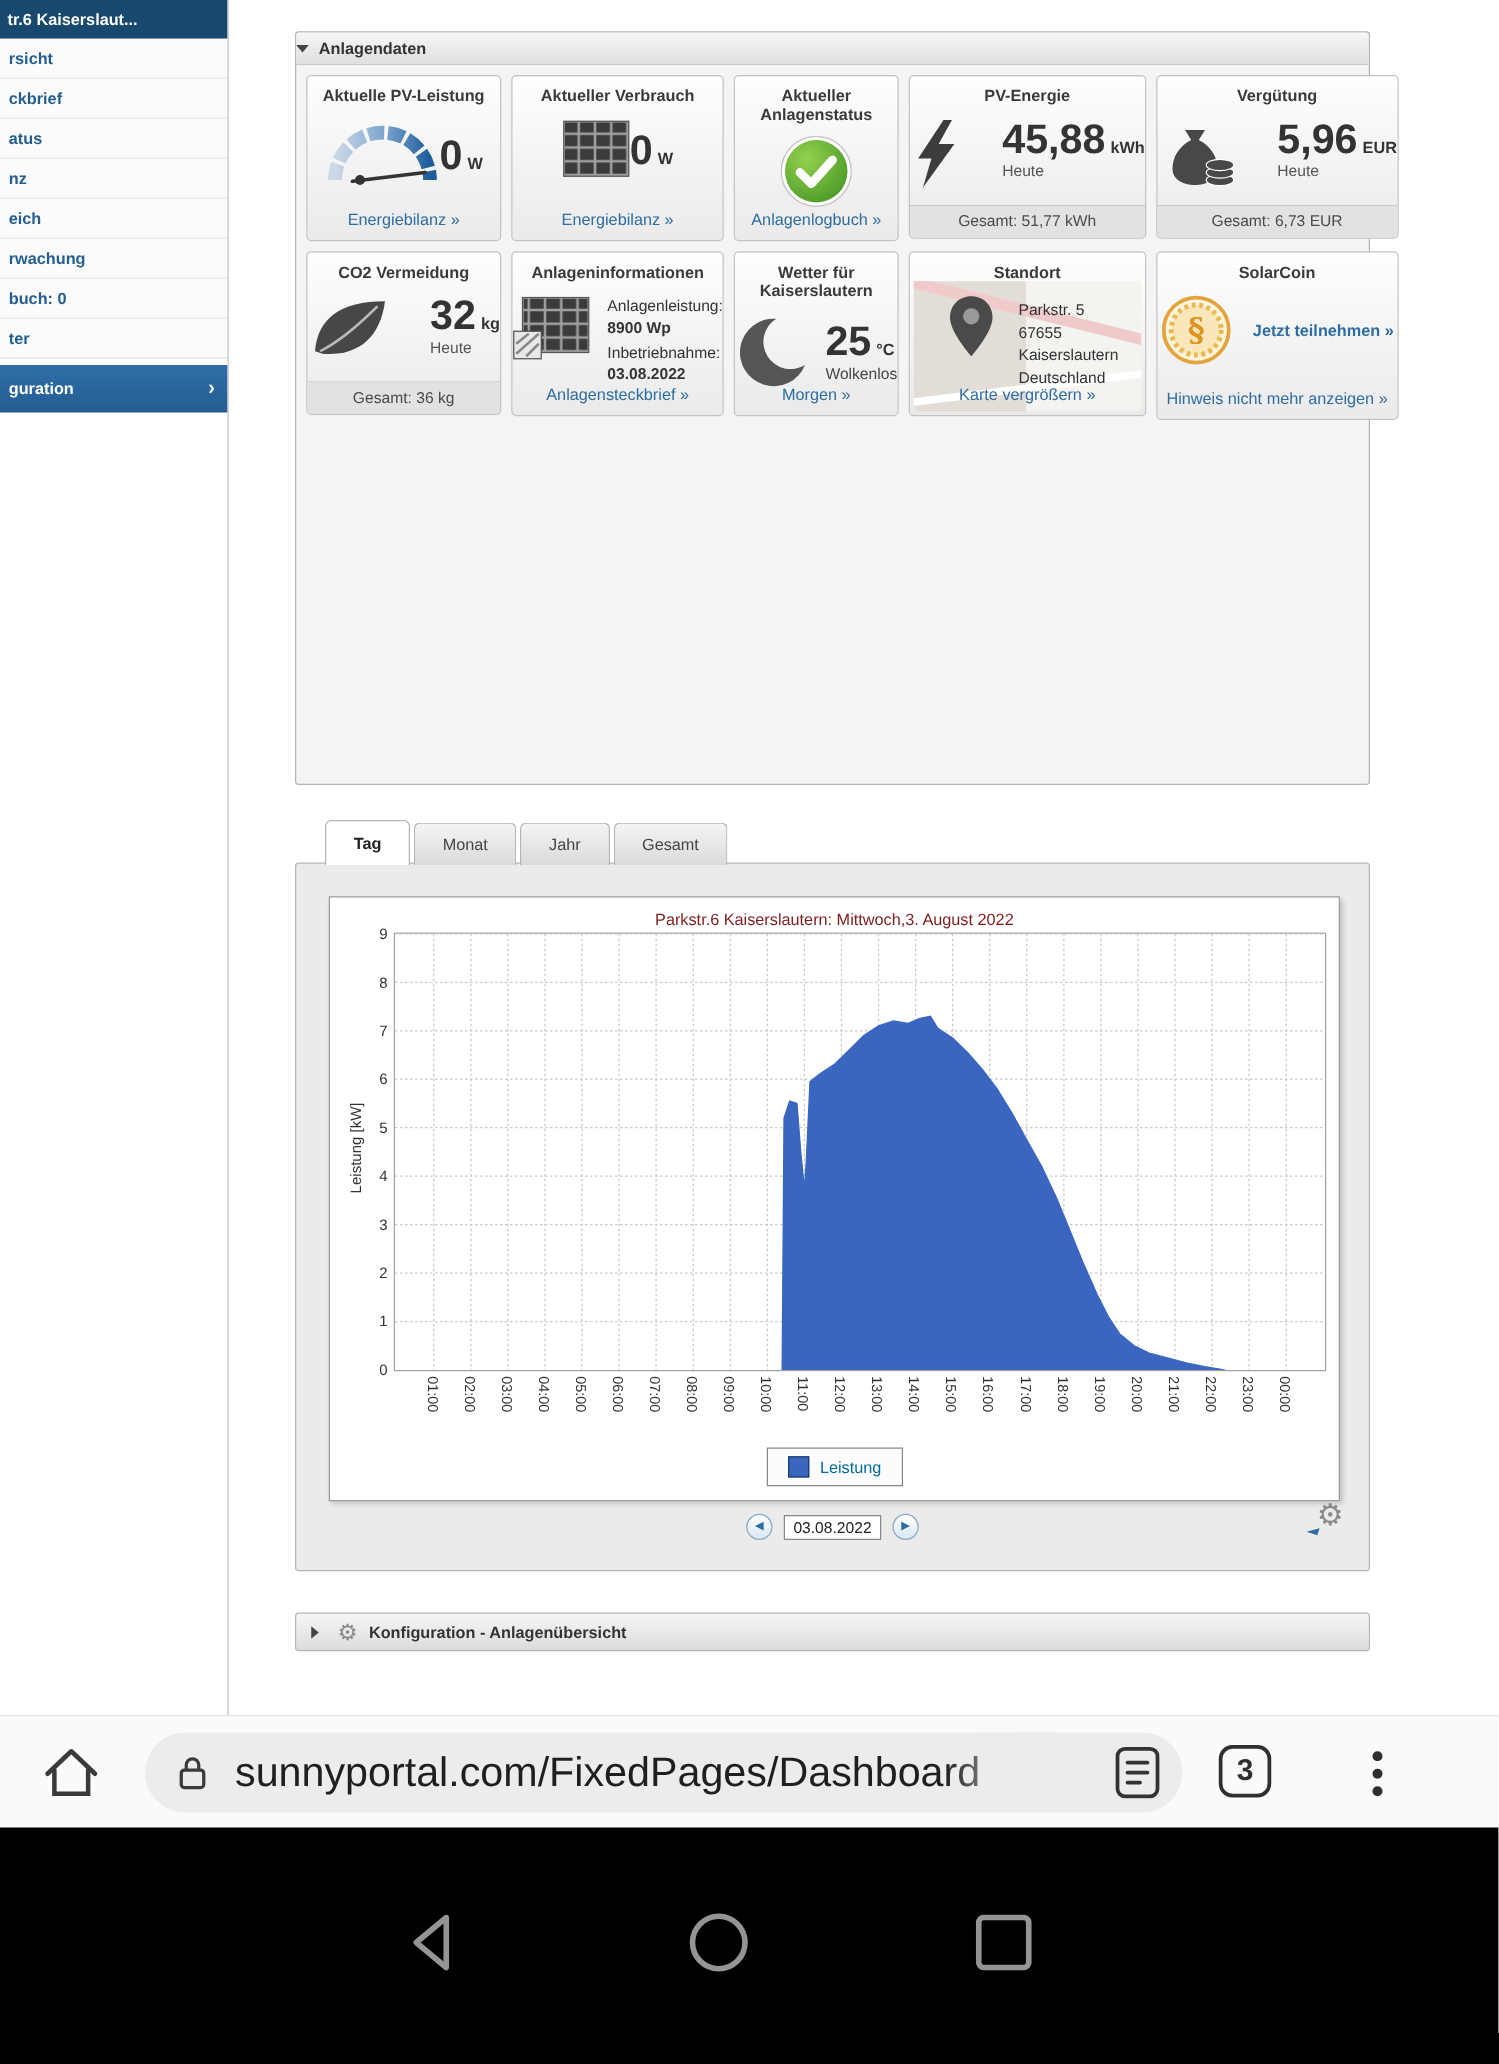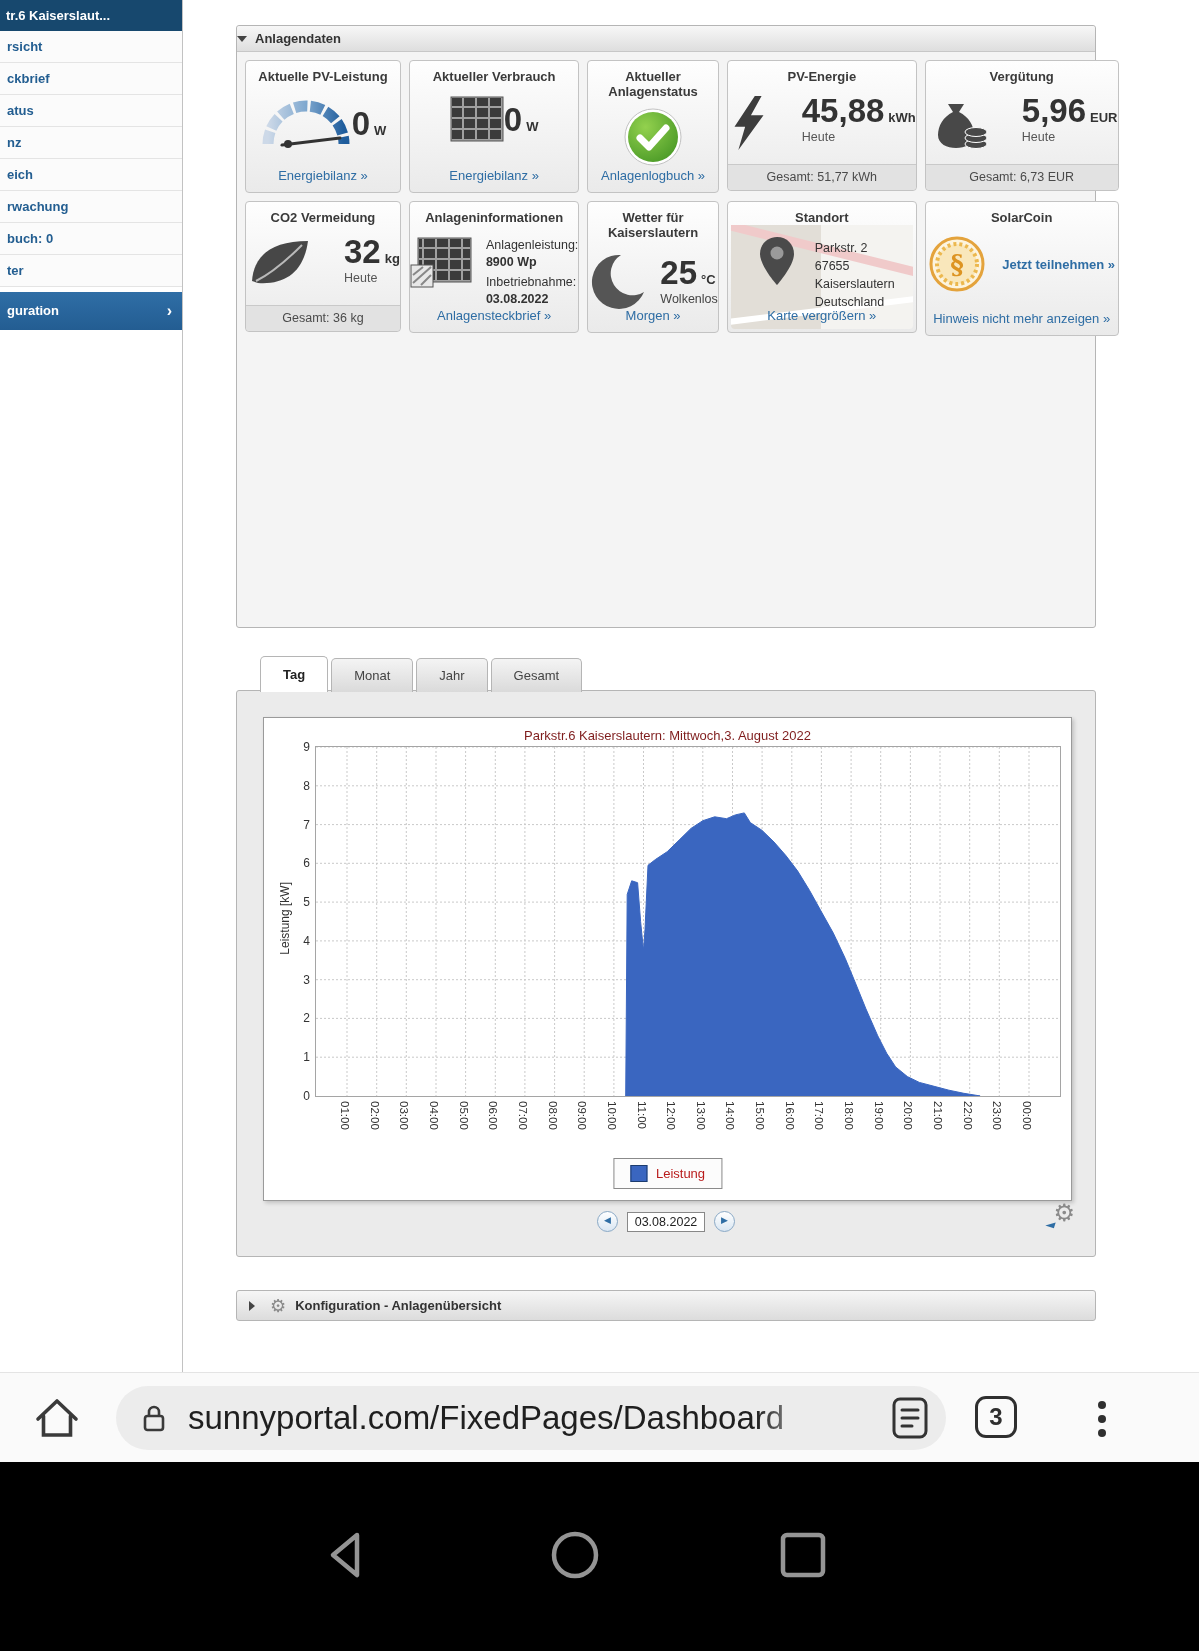--- a/index.html
+++ b/index.html
@@ -78,21 +78,21 @@
   .plot{position:absolute;left:51px;top:28px;width:744px;height:349px;border:1px solid #a5a5a5;background:#fff;}
   .ylabel{position:absolute;left:14px;top:164px;writing-mode:vertical-rl;transform:rotate(180deg);
           font-size:12px;color:#333;}
   .y-ticks{position:absolute;left:18px;top:29px;width:28px;height:349px;}
   .y-tick{position:absolute;right:0;width:28px;text-align:right;font-size:12px;color:#333;}
   .x-ticks{position:absolute;left:52px;top:381px;width:744px;height:58px;}
   .x-tick{position:absolute;top:2px;writing-mode:vertical-rl;font-size:11.5px;color:#333;}
   .legend{position:absolute;left:50%;transform:translateX(-50%);top:440px;border:1px solid #8a8a8a;
           background:#fcfcfc;padding:6px 16px;display:flex;align-items:center;gap:9px;}
   .legend .swatch{width:15px;height:15px;border:1px solid #1c3c6e;}
-  .legend .lg-label{font-size:13px;color:#b91c1c;}
+  .legend .lg-label{font-size:13px;color:#0369a1;}
   .date-nav{position:absolute;top:520px;left:0;right:0;display:flex;justify-content:center;
             align-items:center;gap:9px;}
   .nav-btn{width:19px;height:19px;border-radius:50%;border:1px solid #8aa9c6;
            background:linear-gradient(#ffffff,#d9e6f2);color:#2e6da4;font-size:9px;line-height:17px;
            text-align:center;cursor:pointer;}
   .date-input{width:78px;height:20px;border:1px solid #888;font-size:12.5px;text-align:center;
               font-family:inherit;color:#222;background:#fff;box-sizing:border-box;padding:0;}
   .chart-gear{position:absolute;right:20px;top:510px;font-size:24px;color:#8a8a8a;cursor:pointer;line-height:1;}
   .gear-arrow{position:absolute;left:-7px;bottom:-2px;width:0;height:0;
               border-top:6px solid transparent;border-right:9px solid #2e6da4;transform:rotate(18deg);}
@@ -295,21 +295,21 @@
       </div>
 
       <div class="card h132">
         <div class="card-title">Standort</div>
         <div class="map">
           <svg class="map-pin" width="40" height="52" viewBox="0 0 40 52">
             <path d="M20 2 C10 2 3 9.5 3 19 C3 31 20 50 20 50 C20 50 37 31 37 19 C37 9.5 30 2 20 2 Z" fill="#4a4a4a"></path>
             <circle cx="20" cy="18" r="6.5" fill="#9a9a9a"></circle>
           </svg>
           <div class="addr">
-            <div>Parkstr. 2</div>
+            <div>Parkstr. 5</div>
             <div>67655 Kaiserslautern</div>
             <div>Deutschland</div>
           </div>
           <div class="map-link">Karte vergrößern »</div>
         </div>
       </div>
 
       <div class="card h135">
         <div class="card-title">SolarCoin</div>
         <div class="coin-row">

